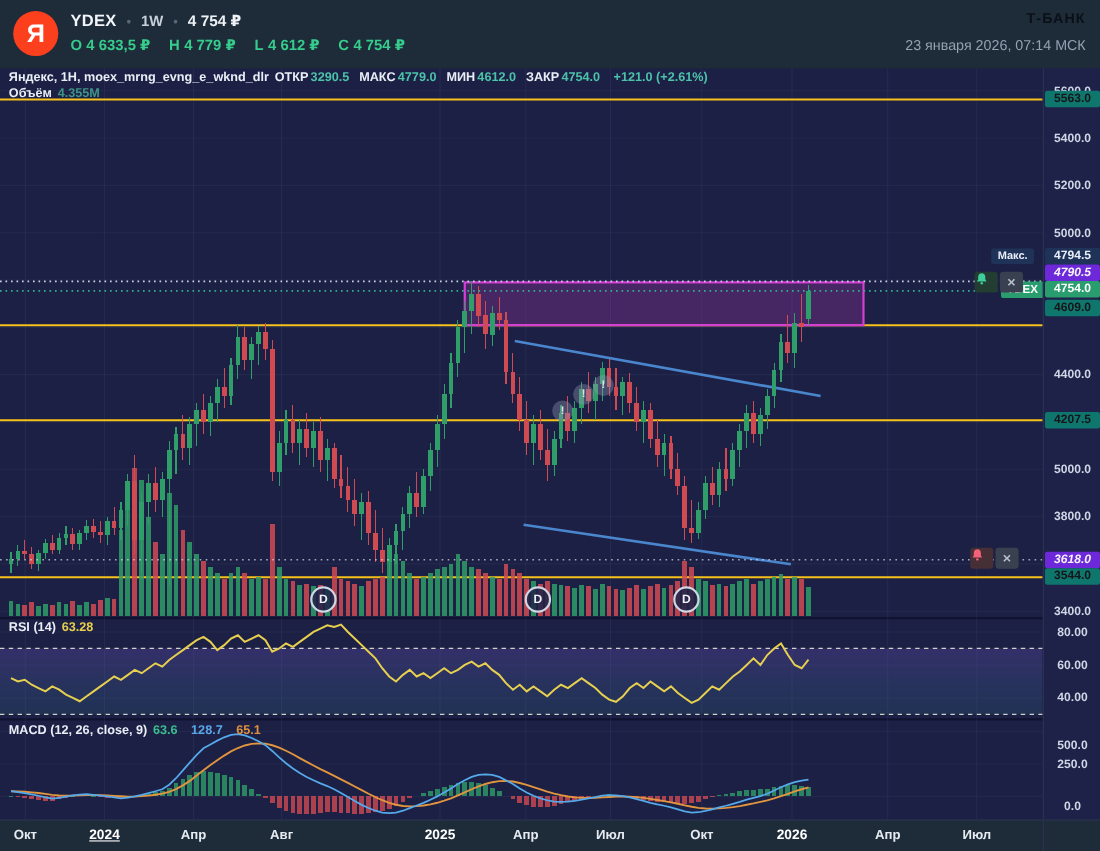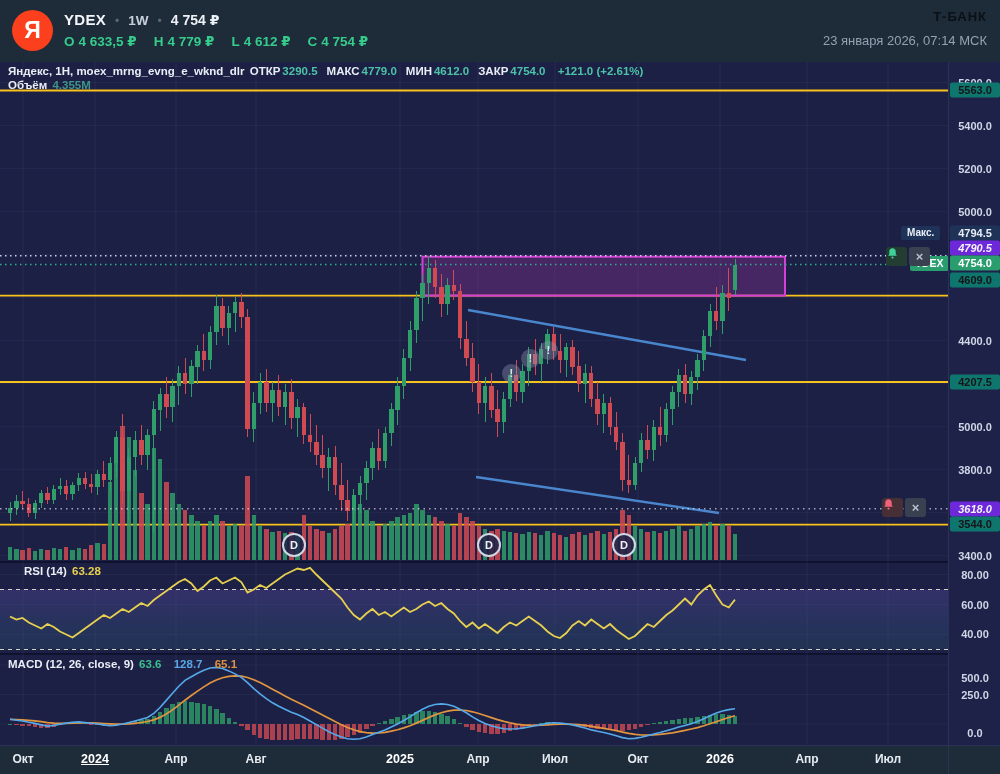--- a/index.html
+++ b/index.html
@@ -26,21 +26,21 @@
          letter-spacing:1px;}
   .hdate{position:absolute;right:13px;top:33px;color:#93a1b0;font-size:13px;}
   
   #chart-area{position:absolute;left:0;top:62px;width:948px;height:683px;}
   #chart-area svg{position:absolute;left:0;top:0;}
   .legend{position:absolute;font-size:11.5px;font-weight:700;white-space:nowrap;z-index:6;}
   .legend .lab{color:#e9eef6;margin-right:2px;}
   .legend .val{margin-right:9px;}
   .lg-main{left:8px;top:3px;}
   .lg-vol{left:8px;top:17px;}
-  .lg-rsi{left:24px;top:503px;text-align:center;}
+  .lg-rsi{left:8px;top:503px;text-align:center;}
   .lg-macd{left:8px;top:596px;}
   .teal{color:#4cc2a8;} .dimteal{color:#3f9488;} .yel{color:#e7cf4f;}
   .grn{color:#3bbf8f;} .blu{color:#5aa7e8;} .orn{color:#e0913f;}
   
   .dmark{position:absolute;width:20px;height:20px;border-radius:50%;border:2px solid #cfd6e4;
          background:rgba(30,36,72,.85);color:#eef1f8;font-size:11px;font-weight:700;
          display:flex;align-items:center;justify-content:center;z-index:5;}
   .imark{position:absolute;width:19px;height:19px;border-radius:50%;
          background:rgba(145,152,178,.38);color:#dde1ec;font-size:10px;font-weight:700;
          display:flex;align-items:center;justify-content:center;z-index:5;}

